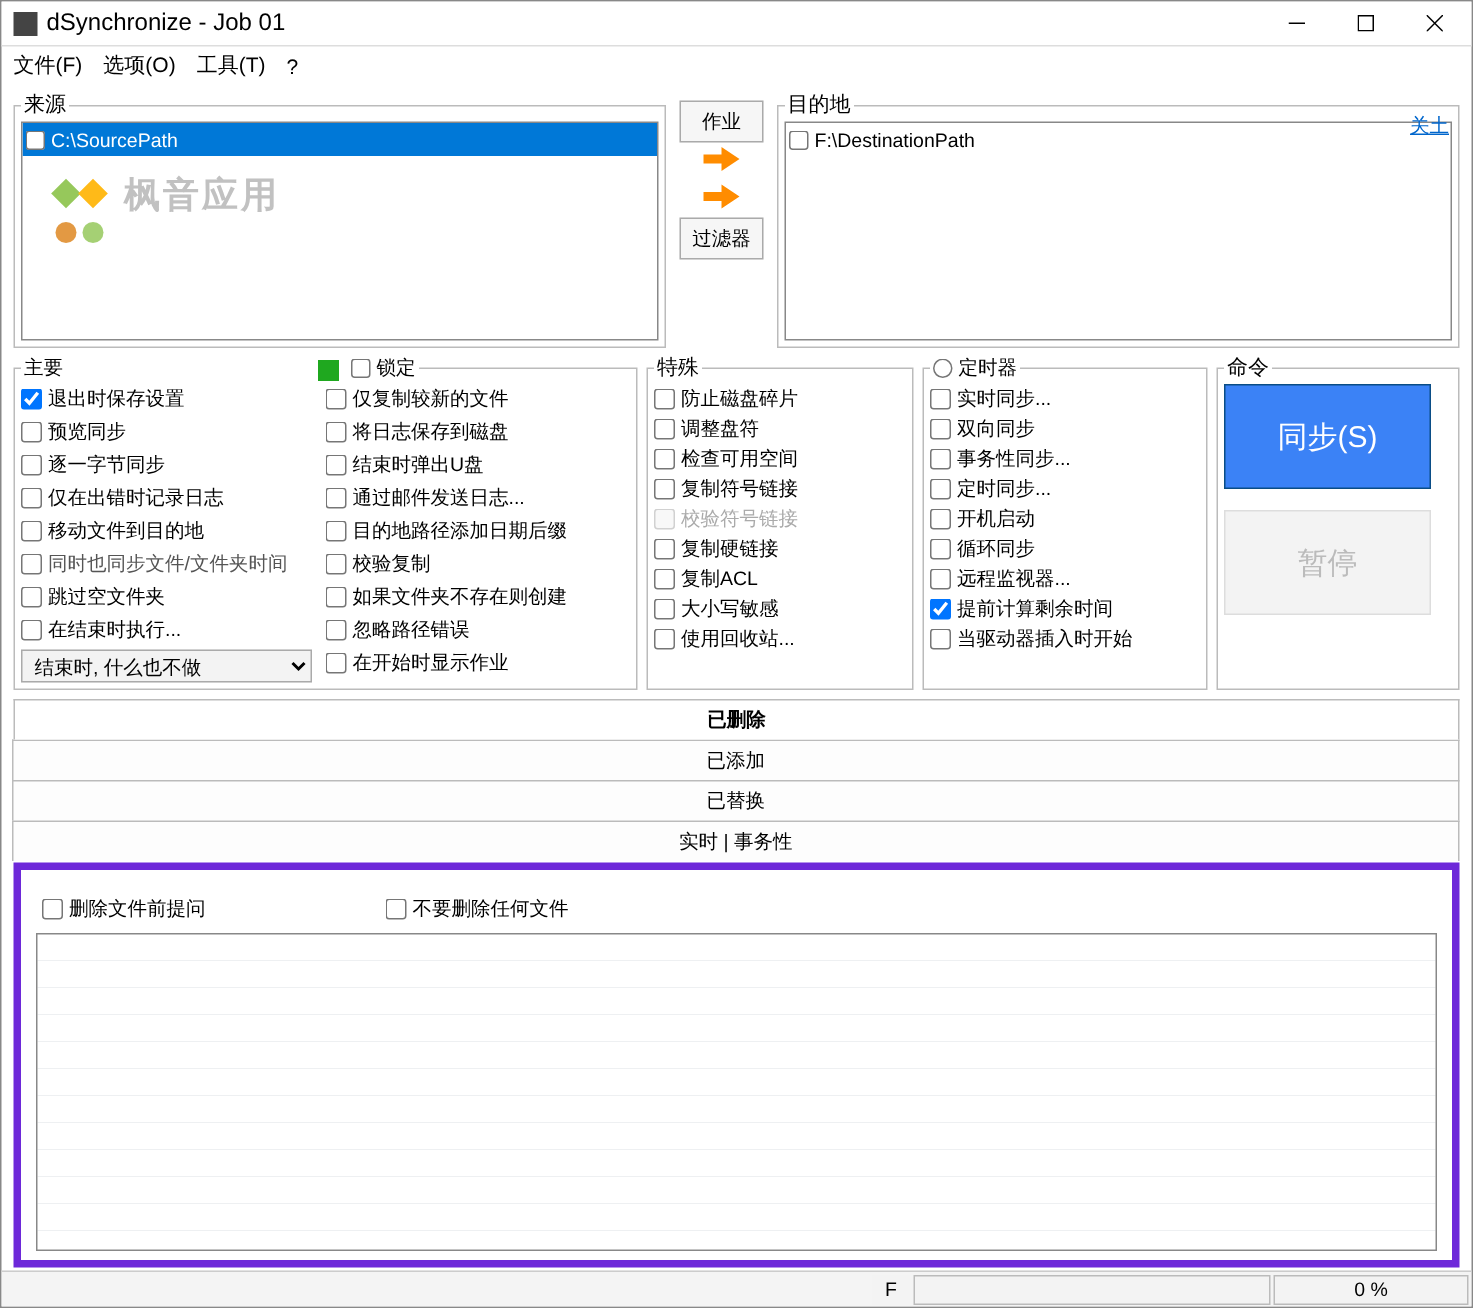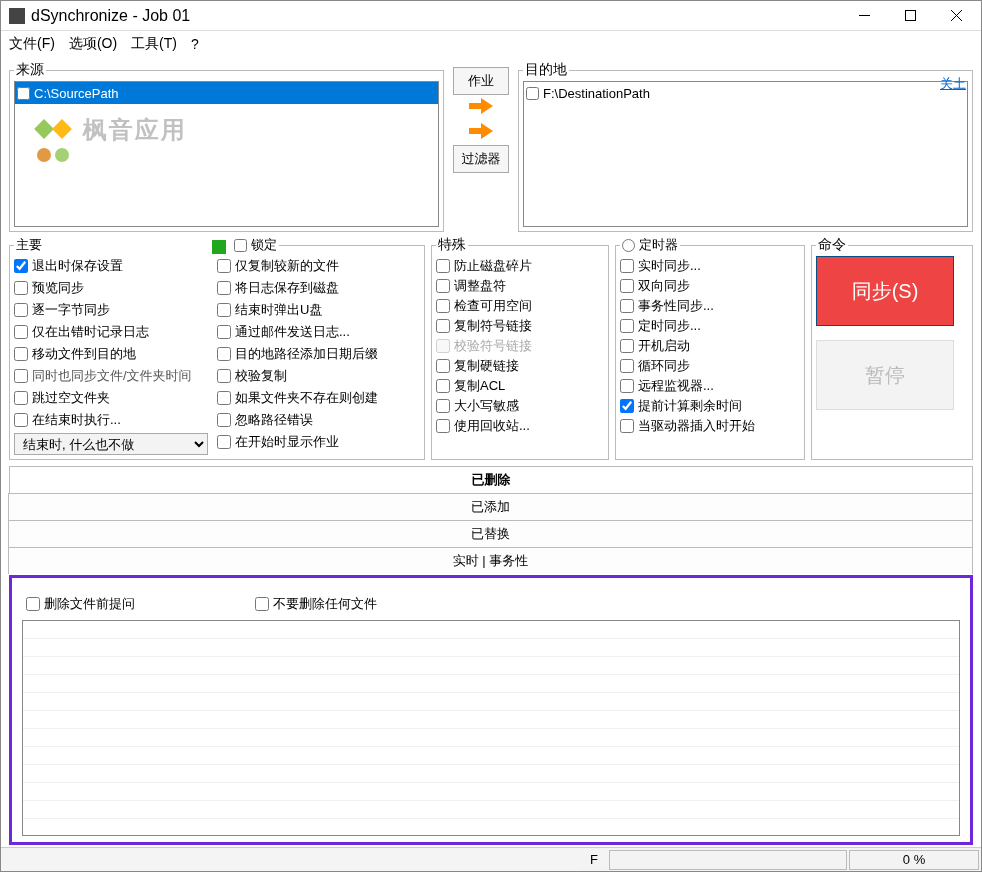--- a/index.html
+++ b/index.html
@@ -41,27 +41,27 @@
 .chk { display: flex; align-items: center; gap: 4px; height: 20px; white-space: nowrap; }
 .chk input { width: 14px; height: 14px; }
 .chk.small { font-size: 11px; color: #555; }
 .chk.muted { color: #aaa; }
 .legend-row { display: flex; align-items: center; gap: 30px; }
 .indicator { width: 14px; height: 14px; background: #1fa81f; display: inline-block; }
 .lock-chk { display: flex; align-items: center; gap: 4px; }
 select.combo { width: 194px; height: 22px; border: 1px solid #aaa; background: #f3f3f3; font-size: 13px; padding: 0 4px; margin-top: 1px; }
 .radio-legend { display: flex; align-items: center; gap: 4px; }
 .big-btn { width: 138px; height: 70px; font-size: 20px; text-align: center; display: flex; align-items: center; justify-content: center; }
-.sync-btn { background: #ef4444; color: #fff; border: 1px solid #0a4d86; }
+.sync-btn { background: #3b82f6; color: #fff; border: 1px solid #0a4d86; }
 .pause-btn { background: #f3f3f3; color: #bbb; border: 1px solid #ddd; margin-top: 14px; }
 .tabs { display: flex; margin-top: 4px; flex-direction: column; }
 .tab { flex: 1; border: 1px solid #bbb; border-bottom: none; text-align: center; padding: 4px 0; background: #fdfdfd; }
 .tab.active { font-weight: bold; background: #fff; position: relative; z-index: 2; }
 .tab + .tab { margin-left: -1px; }
-.tab-panel { border: 3px solid #6d28d9; flex: 1; padding: 16px 10px 6px 10px; display: flex; flex-direction: column; margin-top: -1px; }
+.tab-panel { border: 5px solid #6d28d9; flex: 1; padding: 16px 10px 6px 10px; display: flex; flex-direction: column; margin-top: -1px; }
 .tab-opts { display: flex; gap: 120px; margin-bottom: 6px; padding-left: 4px; }
 .log-list { flex: 1; border: 1px solid #888; background: #fff; background-image: repeating-linear-gradient(to bottom, #fff 0, #fff 17px, #eef0f2 17px, #eef0f2 18px); }
 .statusbar { height: 24px; display: flex; align-items: center; border-top: 1px solid #ccc; background: #f4f4f4; }
 .status-spacer { flex: 1; }
 .status-cell { border: 1px solid #bbb; height: 20px; background: #f3f3f3; display: flex; align-items: center; justify-content: center; margin-right: 2px; }
 .status-f { width: 26px; border: none; font-weight: normal; }
 .status-progress { width: 238px; position: relative; }
 .status-percent { width: 130px; }
 </style>
 </head>

